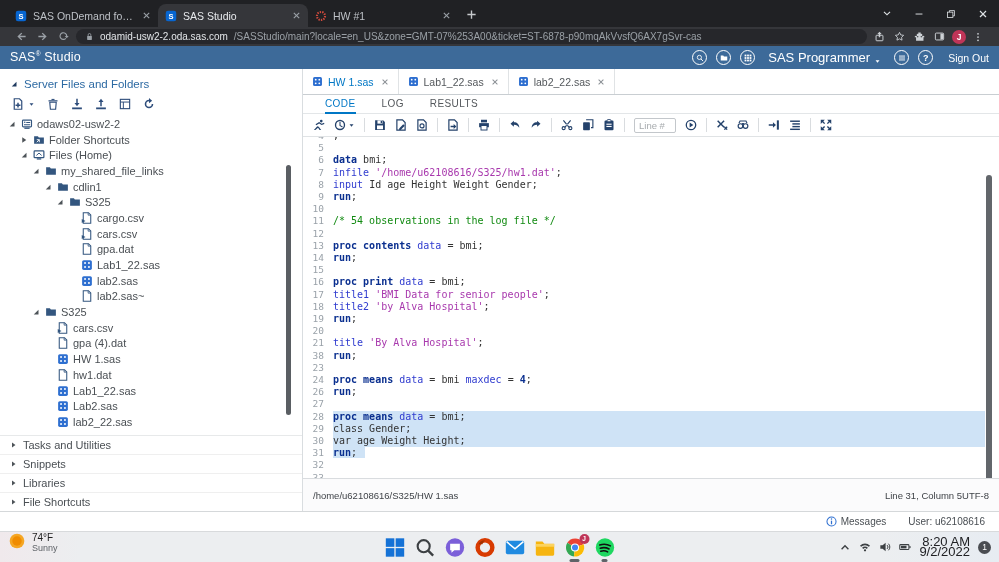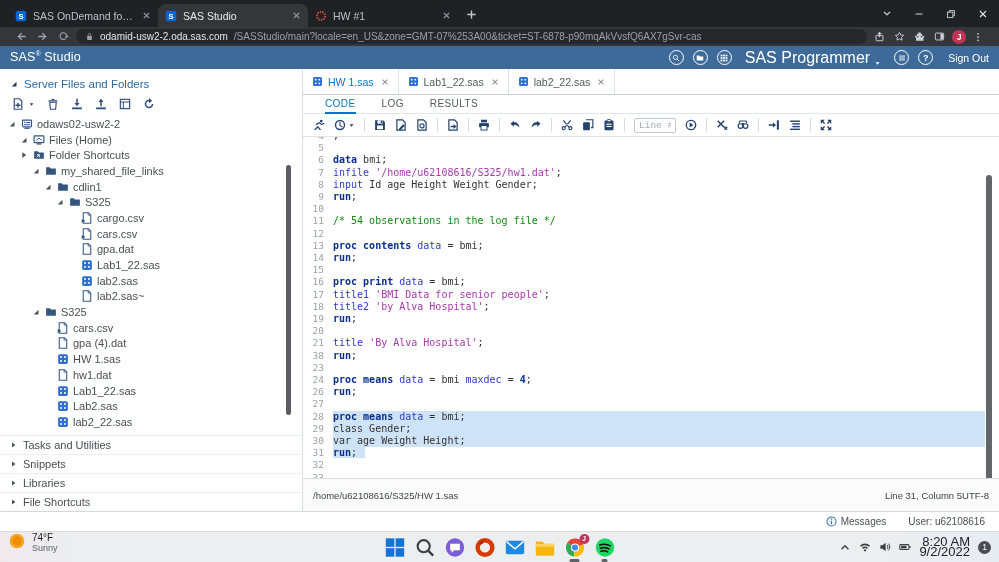--- a/index.html
+++ b/index.html
@@ -32,21 +32,21 @@
   .avatar{width:14px;height:14px;border-radius:50%;background:#bf3558;color:#fff;font-size:8.5px;font-weight:bold;display:inline-flex;align-items:center;justify-content:center}
   .kebab{width:10px;height:10px;color:#cdd1d5}
 
   
   .sasheader{height:23px;background:#3d6a99;color:#fff;display:flex;align-items:center;padding:0 10px;flex:none}
   .brand{font-size:12.5px;letter-spacing:.2px}
   .brand sup{font-size:6.5px}
   .hright{margin-left:auto;display:flex;align-items:center;gap:9px}
   .circ{width:15px;height:15px;border:1.2px solid #fff;border-radius:50%;display:inline-flex;align-items:center;justify-content:center;color:#fff;font-size:9px;font-weight:bold}
   .circ .ic{width:8px;height:8px}
-  .role{font-size:16px;display:flex;align-items:flex-end;gap:4px;margin:0 4px}
+  .role{font-size:13px;display:flex;align-items:flex-end;gap:4px;margin:0 4px}
   .role .ic{width:7px;height:7px}
   .signout{font-size:10.5px;margin-left:6px}
 
   
   .content{flex:1;display:flex;min-height:0}
   .sidebar{width:303px;flex:none;border-right:1px solid #d9dde0;display:flex;flex-direction:column;background:#fff}
   .sb-head{height:26px;display:flex;align-items:center;gap:6px;padding:6px 10px 2px;color:#2d6aa3;font-size:11.5px}
   .sb-head .ic{width:8px;height:8px;color:#1f3a5f}
   .sb-tools{height:18px;display:flex;align-items:center;gap:12px;padding:0 12px;color:#2e4d7b}
   .sb-tools .ic{width:12px;height:12px}
@@ -68,21 +68,21 @@
   .etab .ic{width:11px;height:11px}
   .etab .close{width:8px;height:8px;color:#8a8f94;margin-left:2px}
   .views{height:19px;display:flex;gap:26px;padding-left:22px;align-items:stretch;border-bottom:1px solid #e3e6e8;font-size:10px;letter-spacing:.4px;color:#54585c;flex:none}
   .view{display:flex;align-items:center;border-bottom:2px solid transparent;margin-bottom:-1px}
   .view.active{color:#0077c5;border-color:#0077c5}
   .etoolbar{height:23px;display:flex;align-items:center;gap:9px;padding:0 10px;border-bottom:1px solid #e0e3e5;color:#24426b;flex:none}
   .etoolbar .tbtn{display:inline-flex;align-items:center;gap:2px}
   .etoolbar .ic{width:12px;height:12px}
   .etoolbar .ic.caret{width:7px;height:7px}
   .tsep{width:1px;height:14px;background:#d9dcdf;flex:none}
-  .lineinput{width:42px;height:15px;border:1px solid #c3c7cb;border-radius:2px;font-size:9.5px;padding:0 4px;color:#333;font-family:Liberation Mono, monospace}
+  .lineinput{width:42px;height:15px;border:1px solid #c3c7cb;border-radius:2px;font-size:9.5px;padding:0 4px;color:#333;font-family:Liberation Sans, sans-serif}
   .lineinput::placeholder{color:#a6aaad}
   .codewrap{flex:1;position:relative;overflow:hidden;background:#fff}
   #codelines{margin-top:-7px;font-family:"DejaVu Sans Mono",monospace;font-size:10px;line-height:12.2px}
   .cl{display:flex;white-space:pre}
   .gut{width:30px;text-align:right;padding-right:9px;color:#9aa2a9;font-size:9.5px;flex:none}
   .code{flex:1;margin-right:14px}
   .k{color:#0a2f8f;font-weight:bold}
   .s{color:#2f3bcf}
   .q{color:#a838ad}
   .c{color:#118a11}
@@ -381,45 +381,45 @@
                 <rect x="4.5" y="12.8" width="7" height="1.7"></rect>
                 <circle cx="5" cy="5.8" r="1"></circle>
                 <path d="M7 5.2h5.2v1.3H7zM4 8.4h8.2v1.3H4z"></path>
               </svg>
             </span>
             <span>odaws02-usw2-2</span>
           </div>
           <div class="trow" style="padding-left: 20px;">
             <span class="arrow">
               <svg viewBox="0 0 16 16" fill="currentColor">
+                <path d="M4.5 2.5l8 5.5-8 5.5z"></path>
+              </svg>
+            </span>
+            <span class="ic">
+              <svg viewBox="0 0 16 16" fill="currentColor">
+                <path d="M1.5 3h5l1.3 1.8h6.7V13h-13z"></path>
+                <path d="M5 11l3.4-3.4M5 7.6h3.4V11" stroke="#fff" stroke-width="1.2" fill="none"></path>
+              </svg>
+            </span>
+            <span>Folder Shortcuts</span>
+          </div>
+          <div class="trow" style="padding-left: 20px;">
+            <span class="arrow">
+              <svg viewBox="0 0 16 16" fill="currentColor">
                 <path d="M13 3.5v9.5H3.5z"></path>
               </svg>
             </span>
             <span class="ic">
               <svg viewBox="0 0 16 16" fill="currentColor">
                 <rect x="1.5" y="2.5" width="13" height="9" rx="1" fill="none" stroke="currentColor" stroke-width="1.6"></rect>
                 <rect x="5" y="12.4" width="6" height="1.7"></rect>
                 <path d="M4.5 8.6L8 5.4l3.5 3.2" fill="none" stroke="currentColor" stroke-width="1.3"></path>
               </svg>
             </span>
             <span>Files (Home)</span>
-          </div>
-          <div class="trow" style="padding-left: 20px;">
-            <span class="arrow">
-              <svg viewBox="0 0 16 16" fill="currentColor">
-                <path d="M4.5 2.5l8 5.5-8 5.5z"></path>
-              </svg>
-            </span>
-            <span class="ic">
-              <svg viewBox="0 0 16 16" fill="currentColor">
-                <path d="M1.5 3h5l1.3 1.8h6.7V13h-13z"></path>
-                <path d="M5 11l3.4-3.4M5 7.6h3.4V11" stroke="#fff" stroke-width="1.2" fill="none"></path>
-              </svg>
-            </span>
-            <span>Folder Shortcuts</span>
           </div>
           <div class="trow" style="padding-left: 32px;">
             <span class="arrow">
               <svg viewBox="0 0 16 16" fill="currentColor">
                 <path d="M13 3.5v9.5H3.5z"></path>
               </svg>
             </span>
             <span class="ic">
               <svg viewBox="0 0 16 16" fill="currentColor">
                 <path d="M1.5 3h5l1.3 1.8h6.7V13h-13z"></path>

